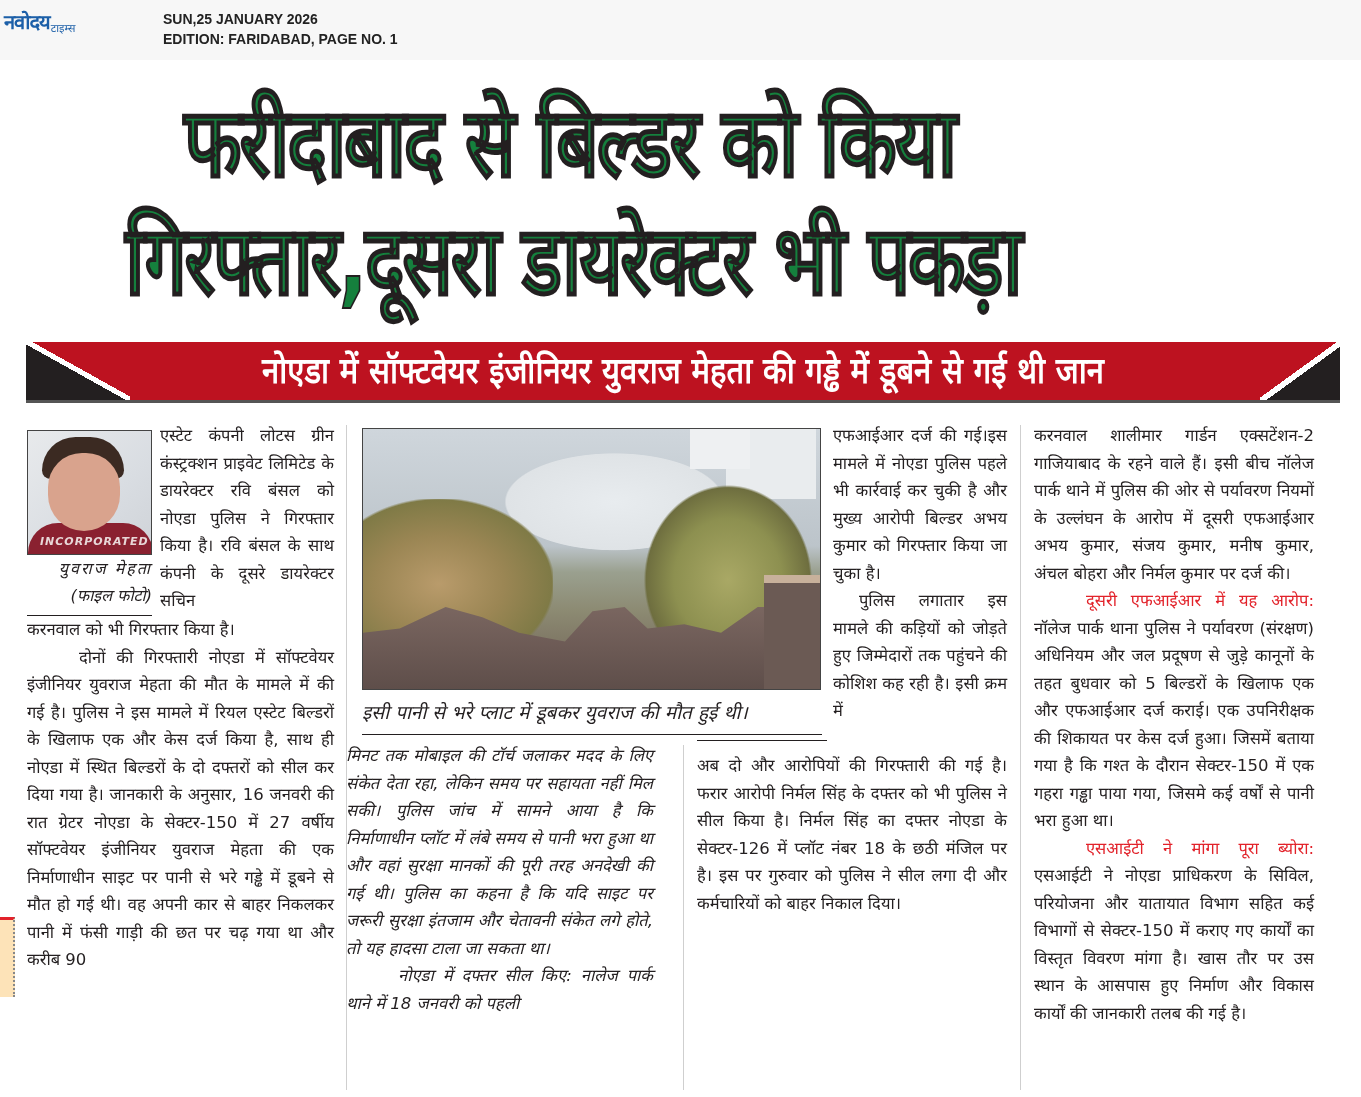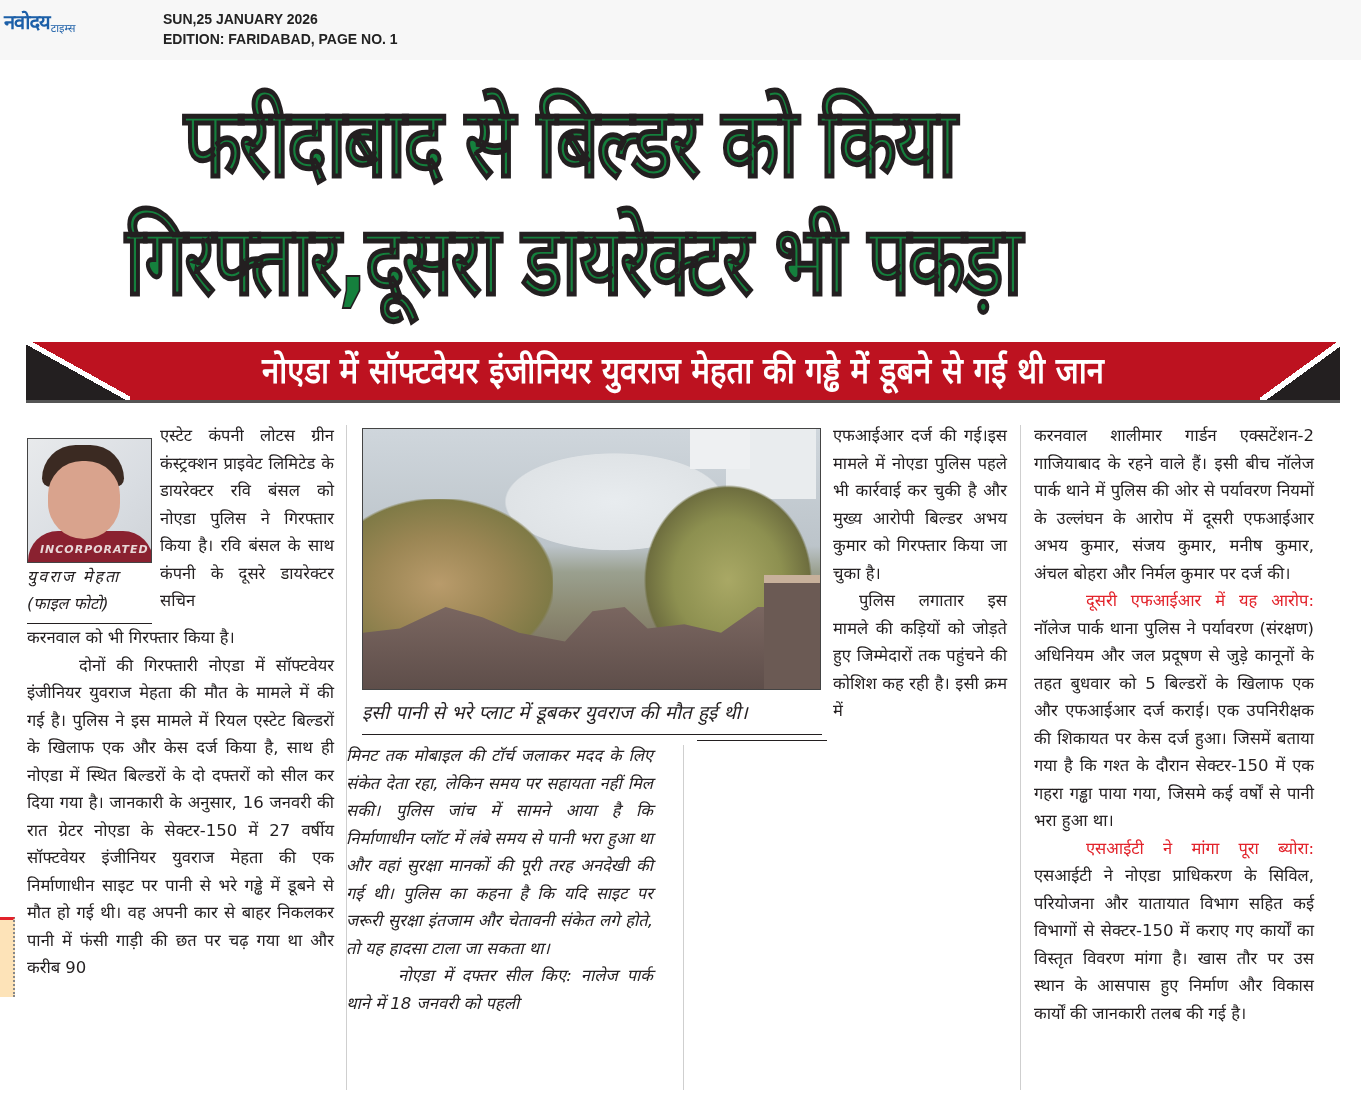--- a/index.html
+++ b/index.html
@@ -26,27 +26,27 @@
     .strap-text { position: absolute; left: 96px; right: 96px; top: 4px; text-align: center; color: #ffffff; font-family: "DejaVu Sans", sans-serif; font-weight: bold; font-size: 36px; line-height: 54px; white-space: nowrap; transform: scaleX(0.86); transform-origin: center; }
 
     
     .p { font-family: "DejaVu Sans", sans-serif; font-size: 16.5px; line-height: 27.5px; color: #231f20; text-align: justify; }
     .indent { text-indent: 52px; }
     .red { color: #e2222a; }
 
     
     .col1 { position: absolute; left: 27px; top: 422px; width: 307px; }
     .col1 .p { width: 307px; }
-    .photo-box { float: left; width: 125px; margin: 16px 8px 0 0; }
+    .photo-box { float: left; width: 125px; margin: 8px 8px 0 0; }
     .photo { width: 125px; height: 125px; border: 1px solid #444; position: relative; overflow: hidden; background: linear-gradient(135deg, #e8eaec 0%, #d9dde2 60%, #cfd3d8 100%); }
     .photo .hair { position: absolute; left: 14px; top: 6px; width: 82px; height: 42px; border-radius: 40px 40px 10px 10px; background: #3b2a22; }
     .photo .face { position: absolute; left: 20px; top: 22px; width: 72px; height: 78px; border-radius: 34px 34px 36px 36px; background: #d9a38d; }
     .photo .shirt { position: absolute; left: 0; top: 92px; width: 125px; height: 40px; border-radius: 30px 30px 0 0; background: #8a2130; }
     .photo .shirt-text { position: absolute; left: 12px; top: 104px; font-size: 11px; font-weight: bold; color: #e8d7d7; font-style: italic; letter-spacing: 1px; }
-    .photo-cap { font-family: "DejaVu Sans", sans-serif; font-style: italic; font-size: 16px; line-height: 27px; color: #231f20; text-align: left; }
+    .photo-cap { font-family: "DejaVu Sans", sans-serif; font-style: italic; font-size: 16px; line-height: 27px; color: #231f20; text-align: right; }
     .photo-cap .name { letter-spacing: 2px; }
     .photo-rule { height: 1px; background: #231f20; margin-top: 6px; width: 125px; }
 
     
     .pic { position: absolute; left: 362px; top: 428px; width: 459px; height: 262px; border: 1px solid #444; overflow: hidden;
       background:
         radial-gradient(ellipse 180px 80px at 55% 28%, #e8ecef 0%, #dfe3e6 60%, transparent 61%),
         linear-gradient(#cfd6dc, #bcc4ca 45%, #9aa08f 55%, #8c8a72 70%, #6d5d53 100%); }
     .pic .grass-l { position: absolute; left: 0; top: 70px; width: 190px; height: 170px; background: radial-gradient(ellipse at 40% 50%, #b99b6b 0%, #9b8654 40%, #7f7a46 70%, transparent 72%); }
     .pic .grass-r { position: absolute; left: 280px; top: 55px; width: 170px; height: 160px; background: radial-gradient(ellipse at 50% 60%, #a9a865 0%, #8d9050 45%, #6e6e3f 68%, transparent 70%); }
@@ -138,20 +138,21 @@
 </div>
 
 <div class="vrule" style="left:683px; top:745px; height:345px;"></div>
 
 <div class="col3a">
   <p class="p">एफआईआर दर्ज की गई।इस मामले में नोएडा पुलिस पहले भी कार्रवाई कर चुकी है और मुख्य आरोपी बिल्डर अभय कुमार को गिरफ्तार किया जा चुका है।</p>
   <p class="p" style="text-indent:26px">पुलिस लगातार इस मामले की कड़ियों को जोड़ते हुए जिम्मेदारों तक पहुंचने की कोशिश कह रही है। इसी क्रम में</p>
 </div>
 <div class="col3-rule"></div>
 <div class="col3b">
+  <p class="p">अब दो और आरोपियों की गिरफ्तारी की गई है। फरार आरोपी निर्मल सिंह के दफ्तर को भी पुलिस ने सील किया है। निर्मल सिंह का दफ्तर नोएडा के सेक्टर-126 में प्लॉट नंबर 18 के छठी मंजिल पर है। इस पर गुरुवार को पुलिस ने सील लगा दी और कर्मचारियों को बाहर निकाल दिया।</p>
 </div>
 
 <div class="vrule" style="left:1020px; top:425px; height:665px;"></div>
 
 <div class="col4">
   <p class="p">करनवाल शालीमार गार्डन एक्सटेंशन-2 गाजियाबाद के रहने वाले हैं। इसी बीच नॉलेज पार्क थाने में पुलिस की ओर से पर्यावरण नियमों के उल्लंघन के आरोप में दूसरी एफआईआर अभय कुमार, संजय कुमार, मनीष कुमार, अंचल बोहरा और निर्मल कुमार पर दर्ज की।</p>
   <p class="p indent">
     <span class="red">दूसरी एफआईआर में यह आरोप:</span>
     <span>नॉलेज पार्क थाना पुलिस ने पर्यावरण (संरक्षण) अधिनियम और जल प्रदूषण से जुड़े कानूनों के तहत बुधवार को 5 बिल्डरों के खिलाफ एक और एफआईआर दर्ज कराई। एक उपनिरीक्षक की शिकायत पर केस दर्ज हुआ। जिसमें बताया गया है कि गश्त के दौरान सेक्टर-150 में एक गहरा गड्ढा पाया गया, जिसमे कई वर्षों से पानी भरा हुआ था।</span>
   </p>

